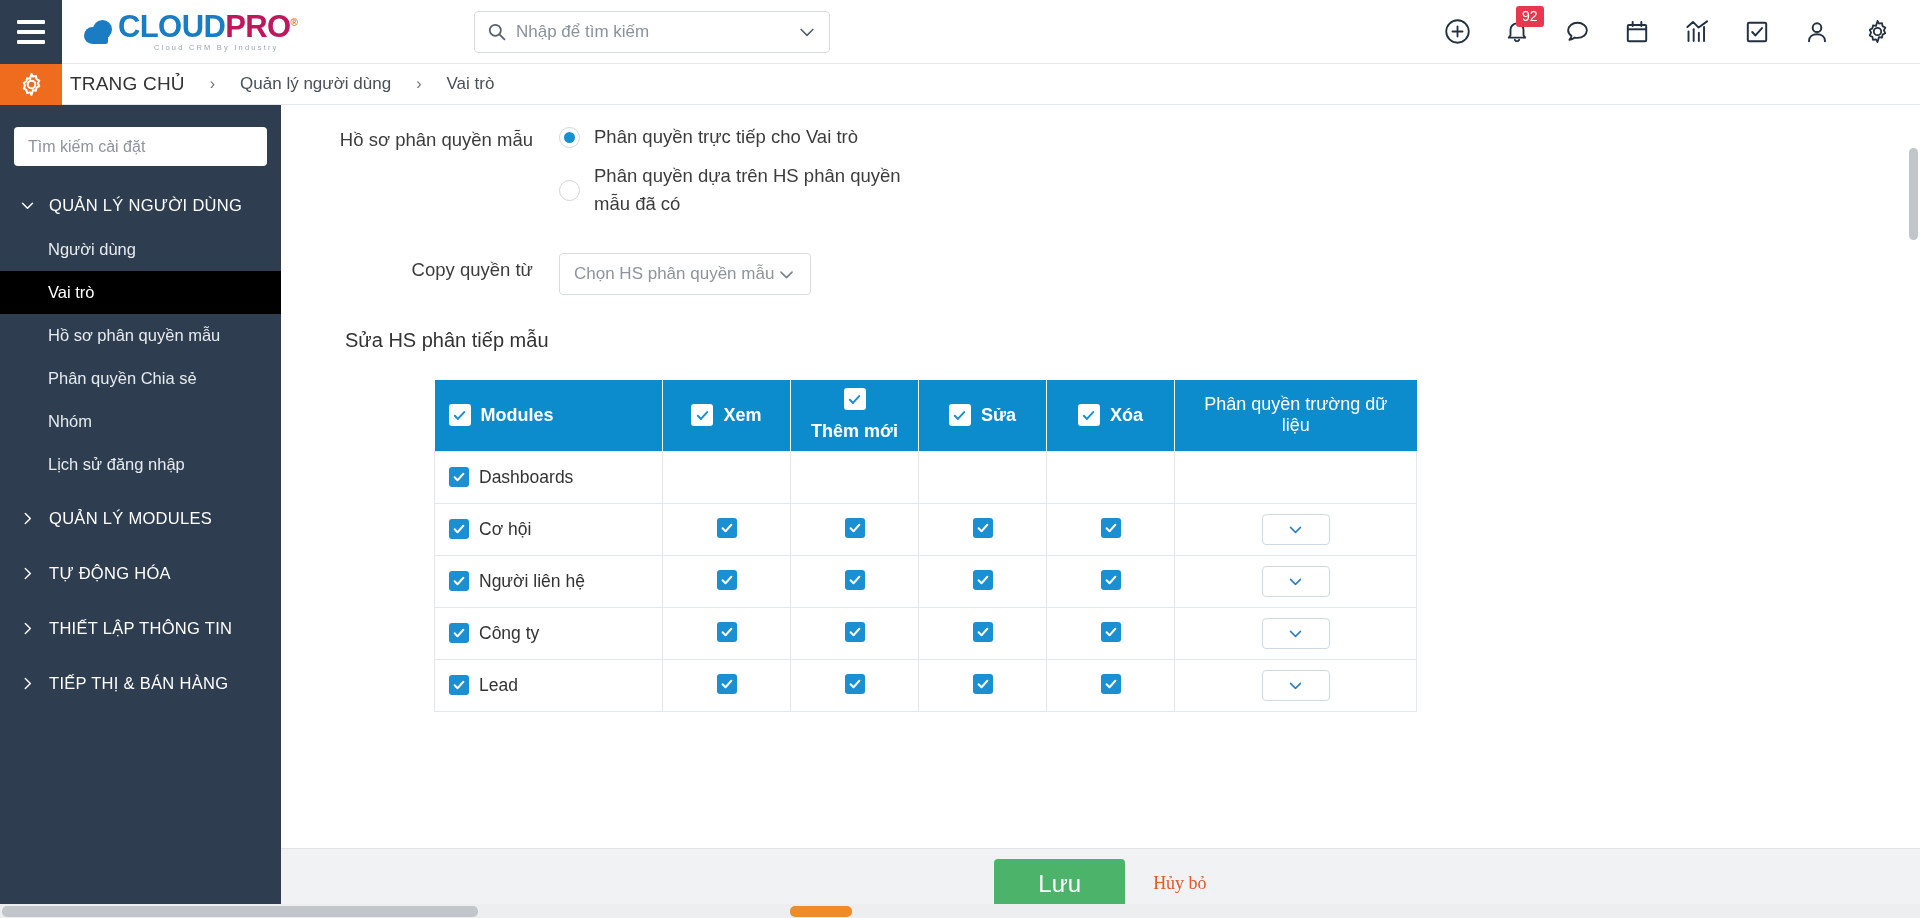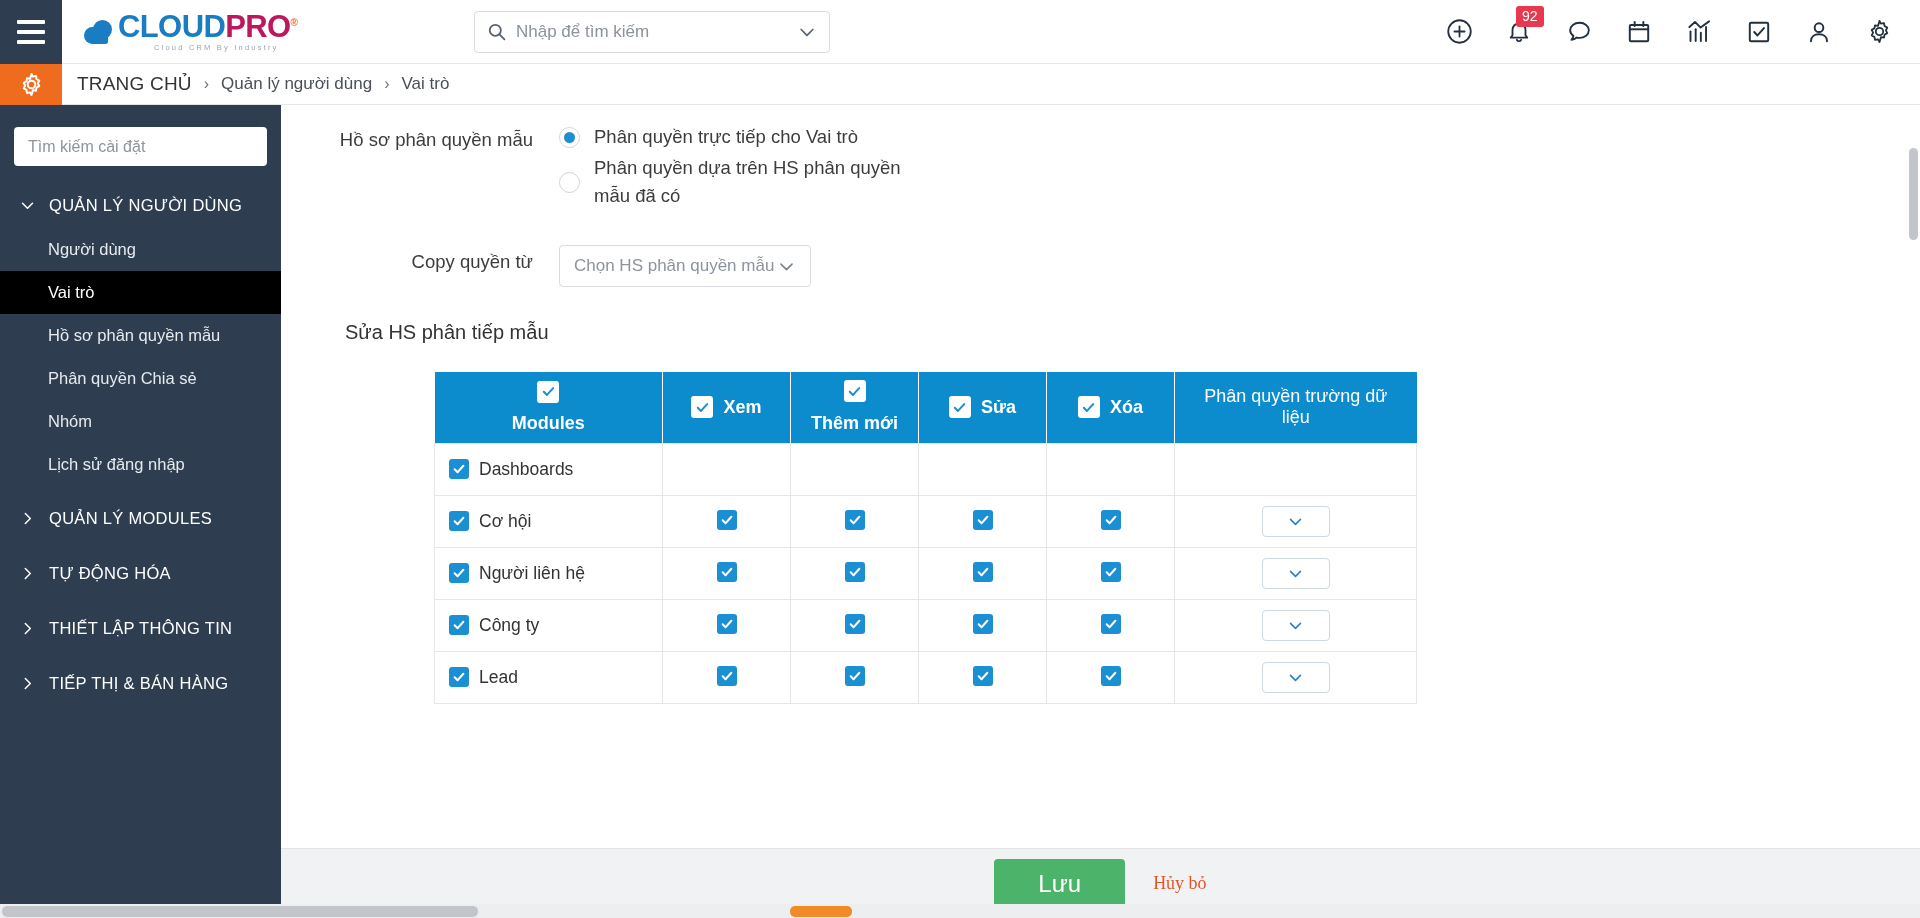--- a/index.html
+++ b/index.html
@@ -75,21 +75,21 @@
   }
   .searchbox input::placeholder { color: #8b929a; }
 
   .header-icons {
     margin-left: auto; display: flex; align-items: center;
     gap: 30px; padding-right: 26px;
   }
   .hicon {
     width: 30px; height: 30px; position: relative;
     cursor: pointer; display: flex;
-    align-items: center; justify-content: center;
+    align-items: center; justify-content: flex-start;
   }
   .badge {
     position: absolute; top: -11px; left: 12px;
     background: #e8384f; color: #fff;
     font-size: 14px; line-height: 1;
     padding: 3px 6px 4px; border-radius: 3px;
     font-weight: 400;
   }
 
   
@@ -100,21 +100,21 @@
     border-bottom: 1px solid #e3e6e9;
     display: flex; align-items: center;
   }
   .crumb-gear {
     width: 62px; height: 41px; background: #ef6c1f;
     display: flex; align-items: center; justify-content: center;
     flex: 0 0 62px; cursor: pointer;
   }
   .crumb-items {
     display: flex; align-items: center;
-    padding-left: 15px; gap: 12px;
+    padding-left: 8px; gap: 25px;
   }
   .crumb-home {
     font-size: 19px; color: #333; font-weight: 400;
     letter-spacing: 0.2px; cursor: pointer;
   }
   .crumb-sep { color: #6d737a; font-size: 16px; }
   .crumb-link { font-size: 17px; color: #4a5057; cursor: pointer; }
   .crumb-cur { font-size: 17px; color: #4a5057; }
 
   
@@ -164,21 +164,21 @@
 
   .form-row {
     display: flex; align-items: flex-start;
     padding-top: 18px;
   }
   .form-label {
     width: 278px; text-align: right;
     font-size: 18.5px; color: #3c3c3c;
     padding-right: 26px; padding-top: 6px;
   }
-  .radio-col { display: flex; flex-direction: column; gap: 2px; }
+  .radio-col { display: flex; flex-direction: column; gap: 10px; }
   .radio-line { display: flex; align-items: center; gap: 14px; cursor: pointer; }
   .radio {
     width: 21px; height: 21px; border-radius: 50%;
     border: 1px solid #cfd4d9; background: #fff;
     flex: 0 0 21px; display: flex;
     align-items: center; justify-content: center;
   }
   .radio.checked { border-color: #d2d7dc; }
   .radio.checked::after {
     content: ""; width: 11px; height: 11px;
@@ -207,21 +207,21 @@
     width: 982px; table-layout: fixed;
   }
   .perm-table th {
     background: #0c8ccd; color: #ffffff;
     font-size: 18px; font-weight: bold;
     height: 71px; border-right: 1px solid #ffffff;
     padding: 0 14px; vertical-align: middle;
   }
   .perm-table th:last-child { border-right: none; }
   .th-inner { display: flex; align-items: center; justify-content: center; gap: 10px; }
-  .th-inner.left { justify-content: flex-start; flex-direction: column; }
+  .th-inner.left { justify-content: flex-start; }
   .th-wrap { flex-wrap: wrap; line-height: 1.25; }
 
   .perm-table td {
     height: 52px; border: 1px solid #e4e7ea;
     font-size: 17.5px; color: #333;
     padding: 0 14px; vertical-align: middle;
     text-align: center; background: #fff;
   }
   .perm-table td.modcell { text-align: left; }
   .td-inner { display: flex; align-items: center; gap: 10px; }

